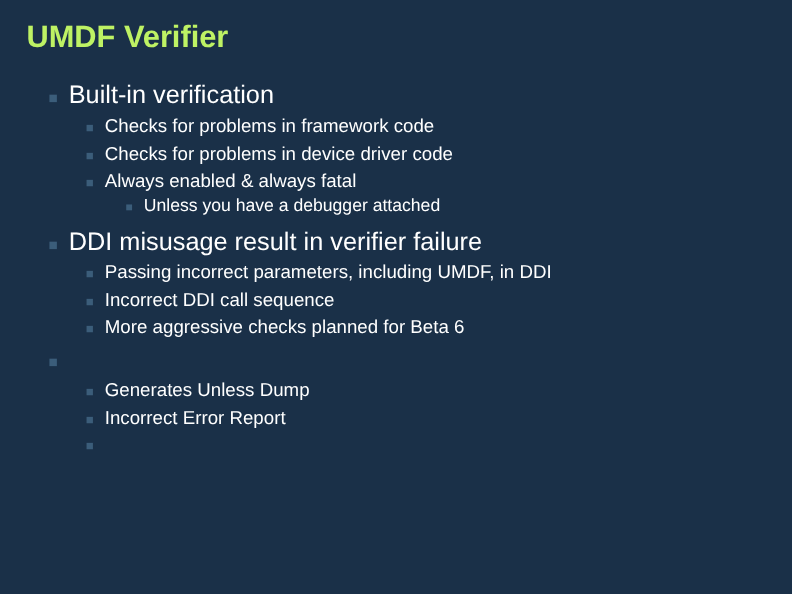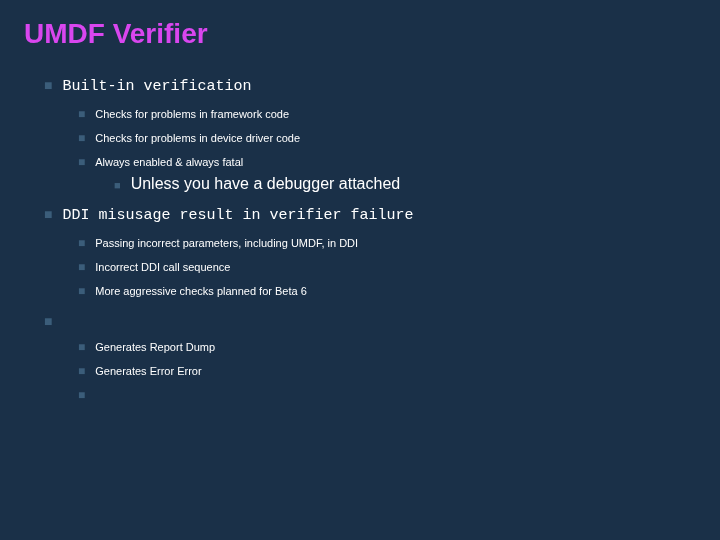--- a/index.html
+++ b/index.html
@@ -6,62 +6,61 @@
   body {
     width: 720px;
     height: 540px;
     background: #1a3048;
     font-family: Arial, Helvetica, sans-serif;
     color: #ffffff;
     overflow: hidden;
     padding: 18px 24px;
   }
   .title {
-    color: #d946ef;
+    color: #bef264;
     font-size: 28px;
     font-weight: bold;
     margin-bottom: 22px;
   }
   .level1 {
     margin-left: 20px;
     margin-bottom: 4px;
   }
   .level1 > .row {
     display: flex;
     align-items: baseline;
     margin-bottom: 2px;
   }
   .level1 > .row .bullet {
     color: #3b5d7a;
     font-size: 14px;
     margin-right: 10px;
     line-height: 26px;
   }
   .level1 > .row .text {
-    font-size: 15px;
+    font-size: 23px;
     line-height: 28px;
-    font-family: Liberation Mono, monospace;
   }
   .level2 {
     margin-left: 34px;
     margin-bottom: 2px;
   }
   .level2 > .row {
     display: flex;
     align-items: baseline;
     margin-bottom: 1px;
   }
   .level2 > .row .bullet {
     color: #3b5d7a;
     font-size: 12px;
     margin-right: 10px;
     line-height: 22px;
   }
   .level2 > .row .text {
-    font-size: 11px;
+    font-size: 17px;
     line-height: 22px;
   }
   .level3 {
     margin-left: 36px;
   }
   .level3 > .row {
     display: flex;
     align-items: baseline;
     margin-bottom: 1px;
   }
@@ -143,27 +142,27 @@
 </div>
 
 <div class="block">
   <div class="level1">
     <div class="row">
       <span class="bullet">■</span>
     </div>
     <div class="level2">
       <div class="row">
         <span class="bullet">■</span>
-        <span class="text">Generates Report Dump</span>
+        <span class="text">Generates Unless Dump</span>
       </div>
     </div>
     <div class="level2">
       <div class="row">
         <span class="bullet">■</span>
-        <span class="text">Generates Error Error</span>
+        <span class="text">Incorrect Error Report</span>
       </div>
     </div>
     <div class="level2">
       <div class="row">
         <span class="bullet">■</span>
       </div>
     </div>
   </div>
 </div>
 

